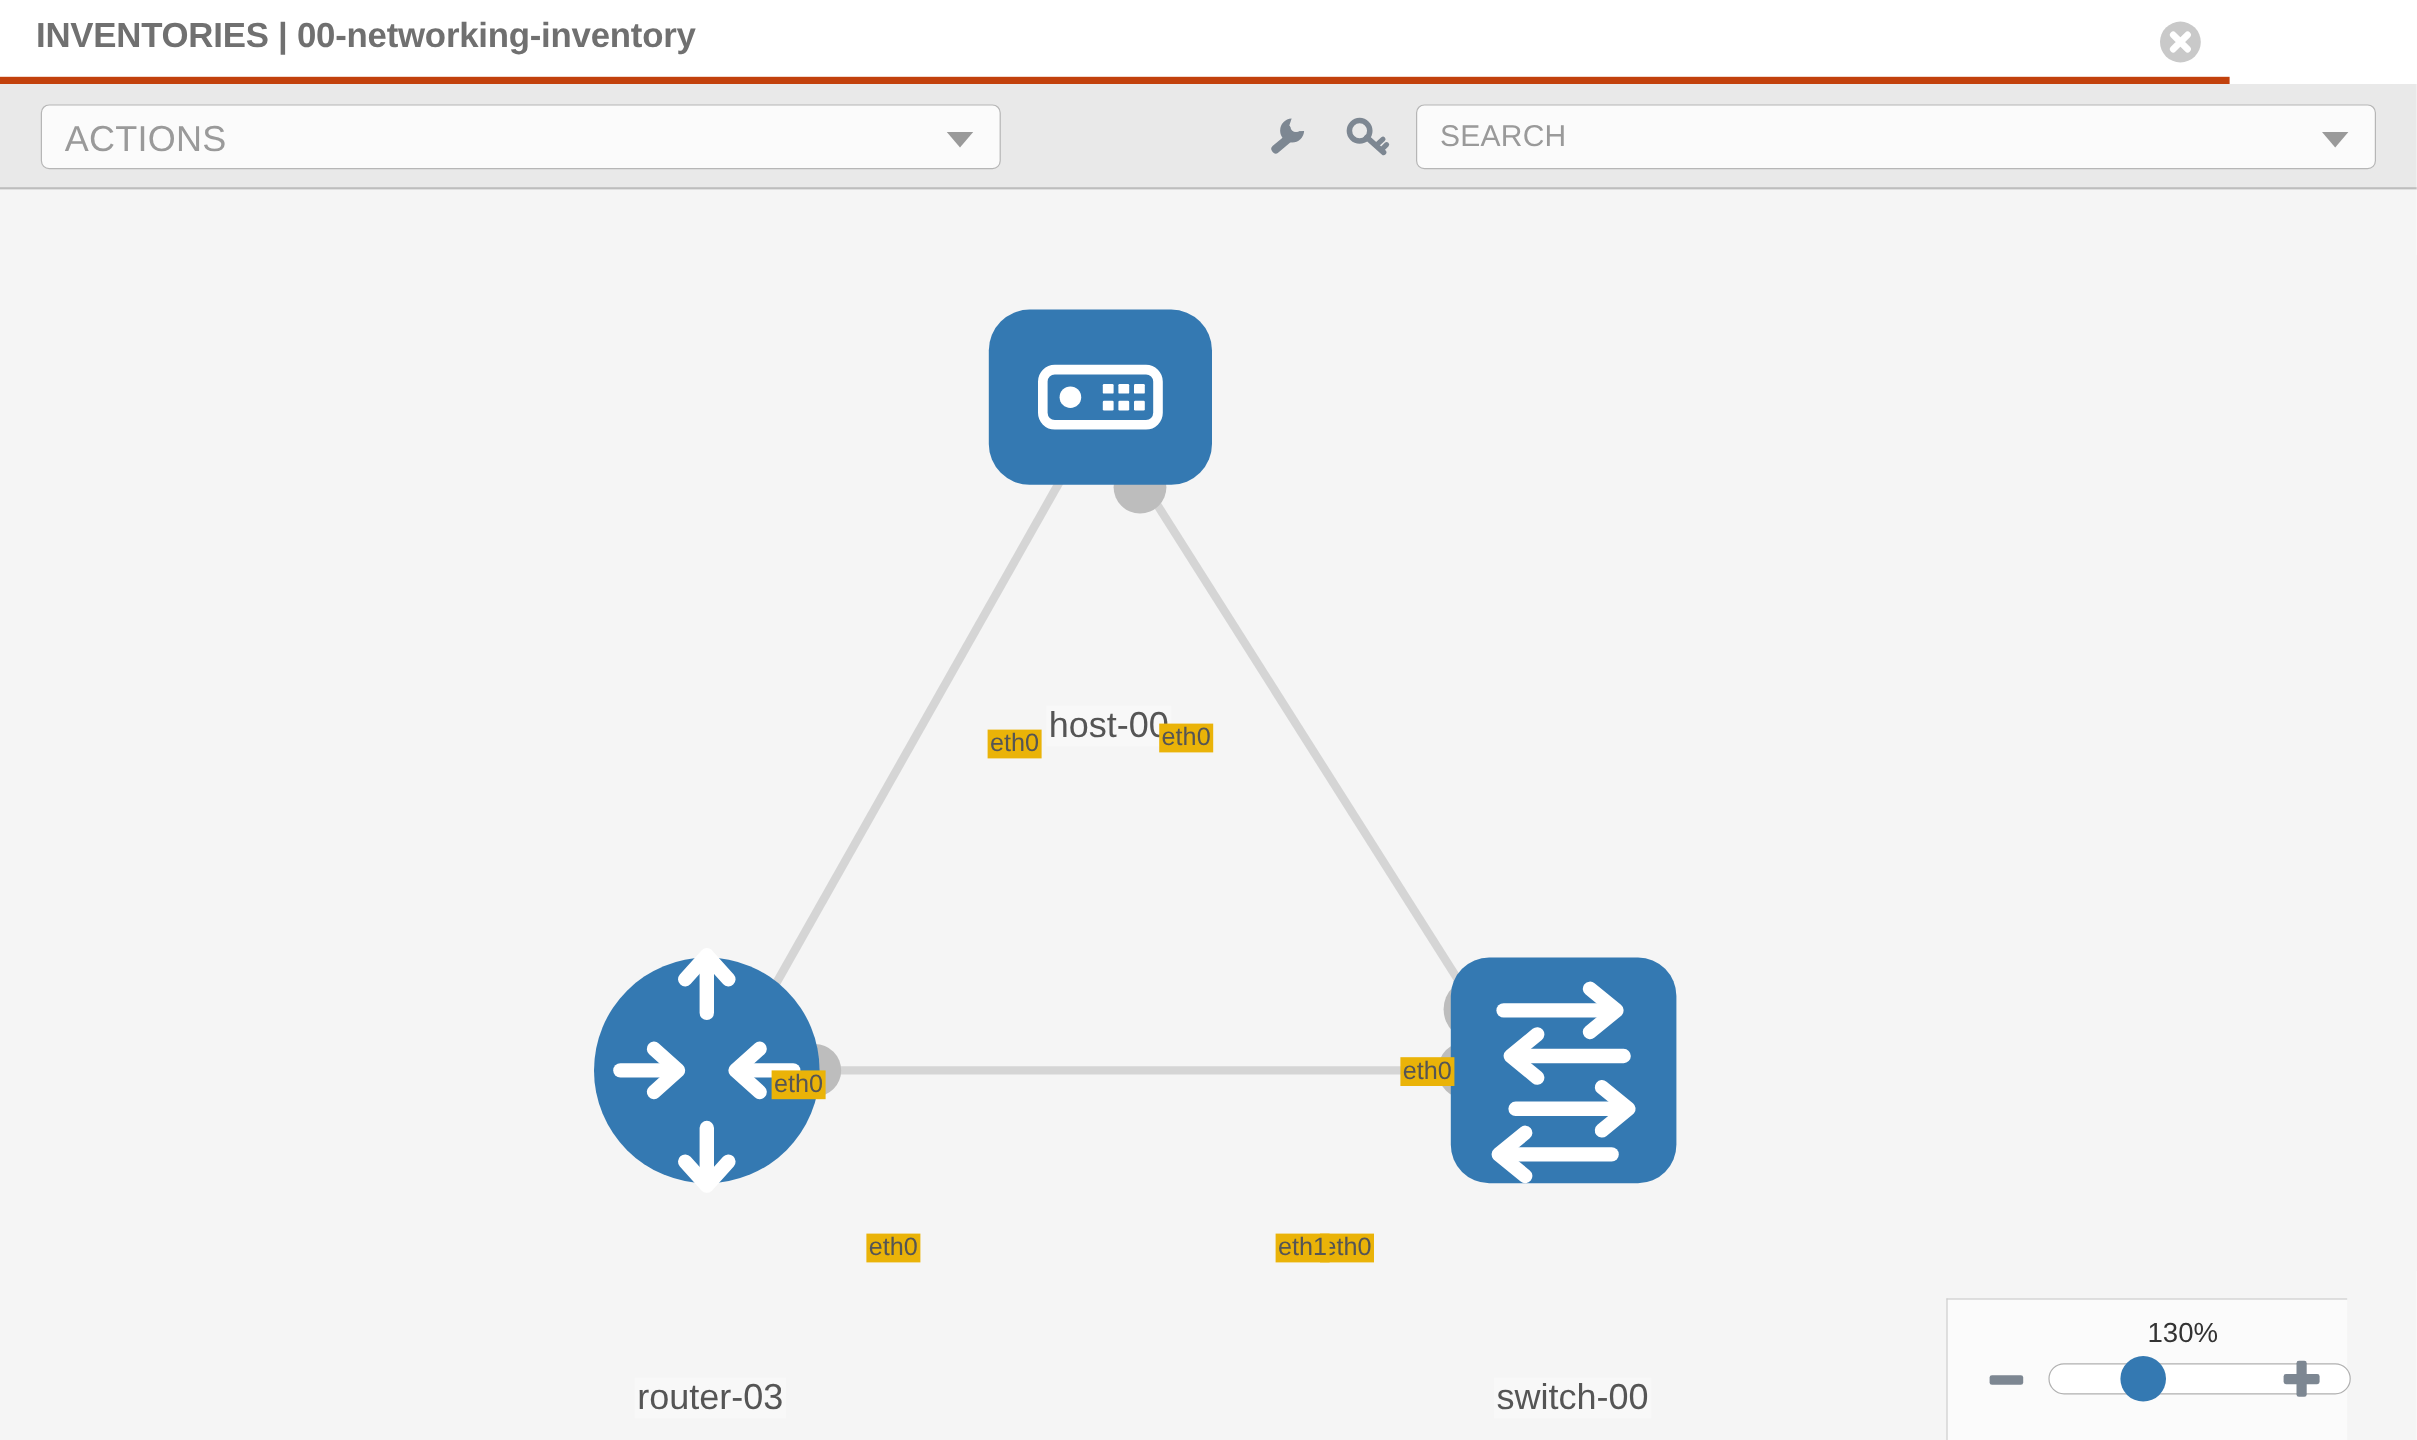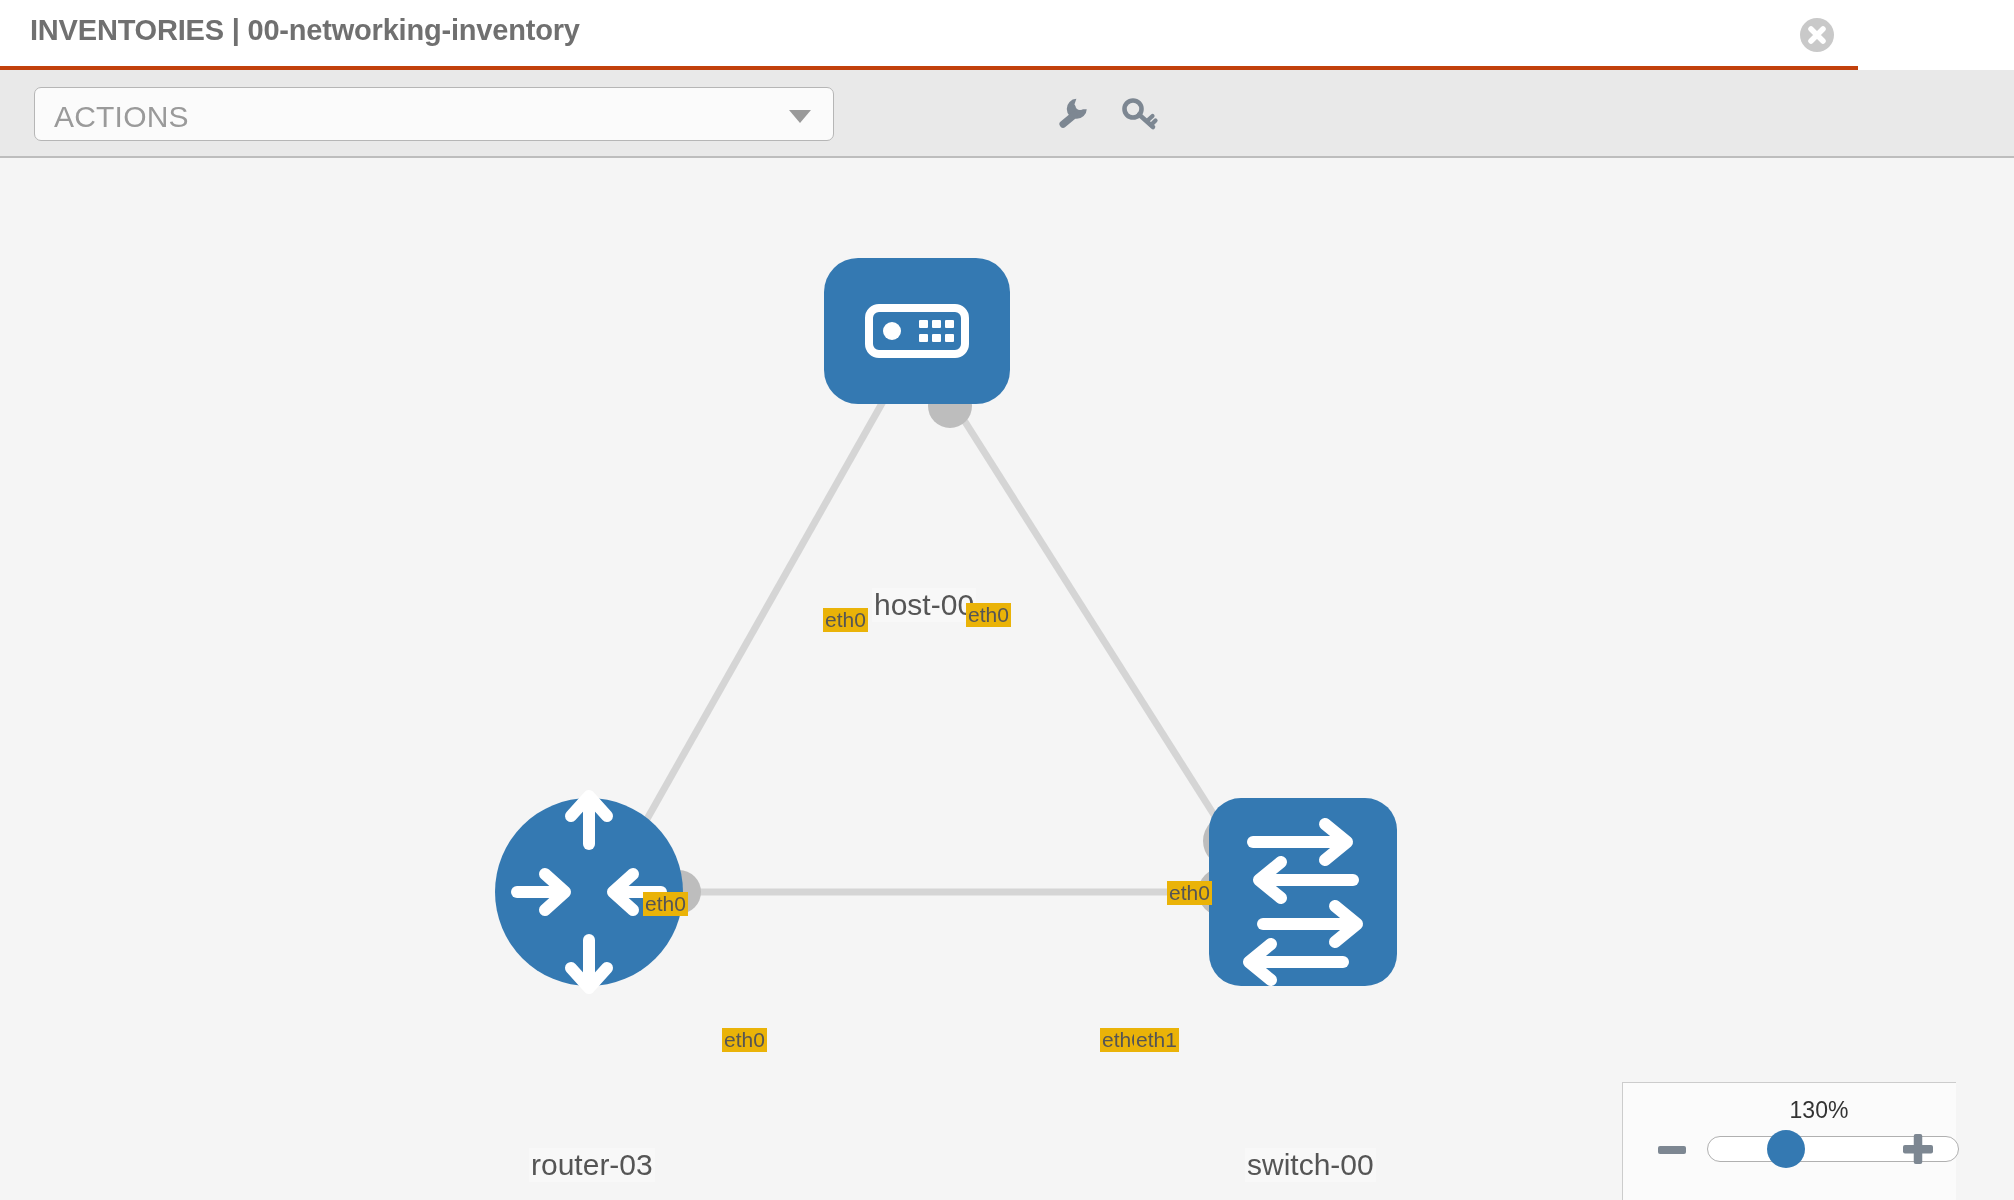--- a/index.html
+++ b/index.html
@@ -16,21 +16,21 @@
     -webkit-font-smoothing: antialiased;
   }
 
   
   #header {
     position: absolute;
     left: 0; top: 0;
     width: 1858px;
     height: 70px;
     background: #ffffff;
-    border-bottom: 4px solid #c2410c;
+    border-bottom: 6px solid #c2410c;
     box-sizing: border-box;
   }
   #page-title {
     position: absolute;
     left: 30px;
     top: 14px;
     font-size: 29px;
     font-weight: bold;
     color: #707070;
     letter-spacing: -0.2px;
@@ -251,20 +251,24 @@
 
   <div id="key-btn">
     <svg width="44" height="44" viewBox="0 0 44 44">
       <circle cx="15" cy="17" r="8.5" fill="none" stroke="#7d8792" stroke-width="4.6"></circle>
       <path d="M21 22.5 L35 35" stroke="#7d8792" stroke-width="4.6" stroke-linecap="round"></path>
       <path d="M29 29 L34.5 24" stroke="#7d8792" stroke-width="4.2" stroke-linecap="round"></path>
       <path d="M33 33 L37.5 28.5" stroke="#7d8792" stroke-width="4.2" stroke-linecap="round"></path>
     </svg>
   </div>
 
+  <div id="search-box">
+    <span id="search-label">SEARCH</span>
+    <span class="caret"></span>
+  </div>
 </div>
 
 <div id="canvas">
 
   <svg id="topology-svg" viewBox="0 0 2014 1042">
 
     <g stroke="#d5d5d5" stroke-width="7" fill="none">
       <line x1="885" y1="240" x2="625" y2="700"></line>
       <line x1="950" y1="240" x2="1235" y2="690"></line>
       <line x1="640" y1="734" x2="1250" y2="734"></line>
@@ -327,21 +331,21 @@
   <span class="node-label" style="left:1245px; top:990px;">switch-00</span>
 
   <span class="iface-label" style="left:823px; top:450px;">eth0</span>
   <span class="iface-label" style="left:966px; top:445px;">eth0</span>
 
   <span class="iface-label" style="left:643px; top:734px;">eth0</span>
   <span class="iface-label" style="left:1167px; top:723px;">eth0</span>
 
   <span class="iface-label" style="left:722px; top:870px;">eth0</span>
   <span class="iface-label" style="left:1100px; top:870px;">eth0</span>
-  <span class="iface-label" style="left:1134px; top:870px;">eth1</span>
+  <span class="iface-label" style="left:1063px; top:870px;">eth1</span>
 </div>
 
 <div id="zoom-panel">
   <div id="zoom-value">130%</div>
 
   <div id="zoom-minus">
     <svg width="34" height="34" viewBox="0 0 34 34">
       <rect x="3" y="13" width="28" height="8" rx="2" fill="#7d8792"></rect>
     </svg>
   </div>

